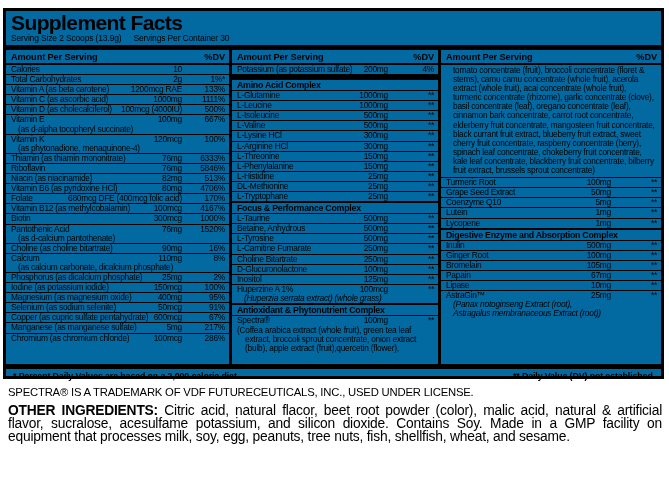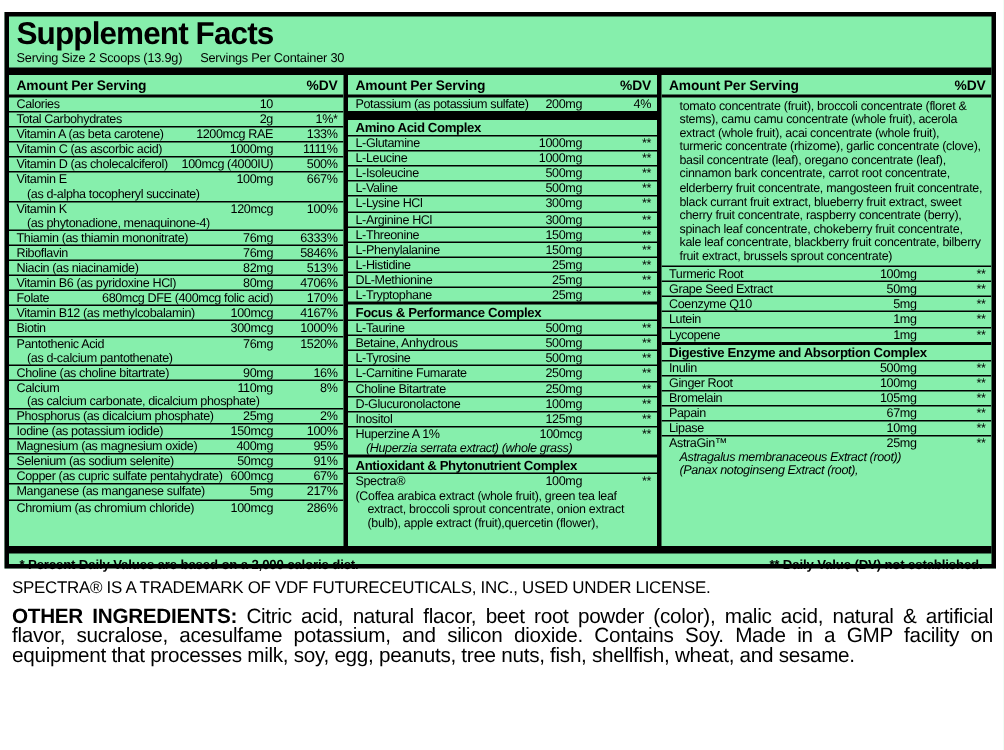--- a/index.html
+++ b/index.html
@@ -1,20 +1,20 @@
 <!DOCTYPE html>
 <html><head>
 <meta charset="utf-8">
 <style>
   html,body{margin:0;padding:0;background:#fff;}
   body{width:669px;height:500px;position:relative;font-family:"Liberation Sans",sans-serif;color:#000;overflow:hidden;}
   .canvas{position:absolute;inset:0;background:#fff;}
 
   
-  .facts-box{position:absolute;left:3px;top:8px;width:661px;height:371px;border:3px solid #000;box-sizing:border-box;background:#86efac;}
+  .facts-box{position:absolute;left:3px;top:8px;width:661px;height:371px;border:3px solid #000;box-sizing:border-box;background:#0369a1;}
   .title-block{padding:2px 5px 0 5px;}
   .sf-title{font-size:21px;line-height:19px;font-weight:bold;letter-spacing:-0.6px;white-space:nowrap;}
   .serving-line{margin-top:2px;font-size:8.5px;line-height:9px;letter-spacing:-0.15px;white-space:nowrap;}
   .serving-line .gap{display:inline-block;width:12px;}
   .top-bar{height:5px;background:#000;margin-top:2px;}
 
   .columns{display:flex;height:314px;overflow:hidden;}
   .vdiv{width:3px;background:#000;flex:0 0 auto;}
   .col{box-sizing:border-box;overflow:hidden;}
   .col.left{width:223px;}
@@ -487,22 +487,22 @@
                 <span class="amt">10mg</span>
                 <span class="dv">**</span>
               </div>
             </div>
             <div class="nrow">
               <div class="line">
                 <span class="nm">AstraGin™</span>
                 <span class="amt">25mg</span>
                 <span class="dv">**</span>
               </div>
+              <div class="sub it">(Panax notoginseng Extract (root),</div>
               <div class="sub it">Astragalus membranaceous Extract (root))</div>
-              <div class="sub it">(Panax notoginseng Extract (root),</div>
             </div>
           </div>
       </div>
     </div>
 
     <div class="footer">
       <div class="foot-bar"></div>
       <div class="foot-texts">
         <span>* Percent Daily Values are based on a 2,000 calorie diet.</span>
         <span>** Daily Value (DV) not established.</span>

